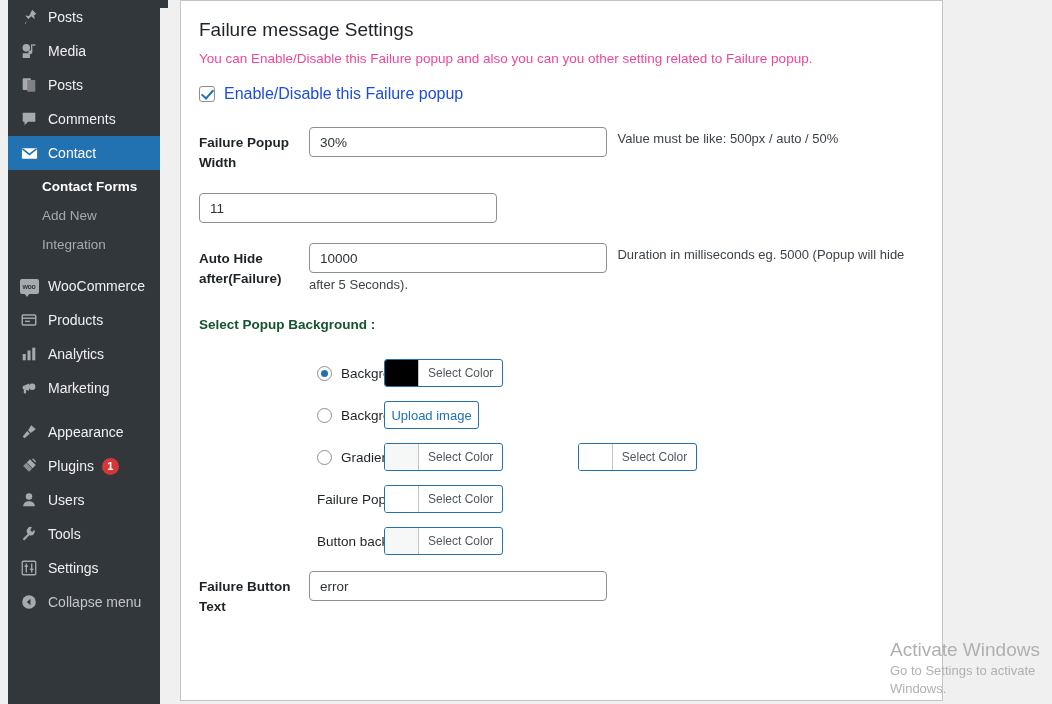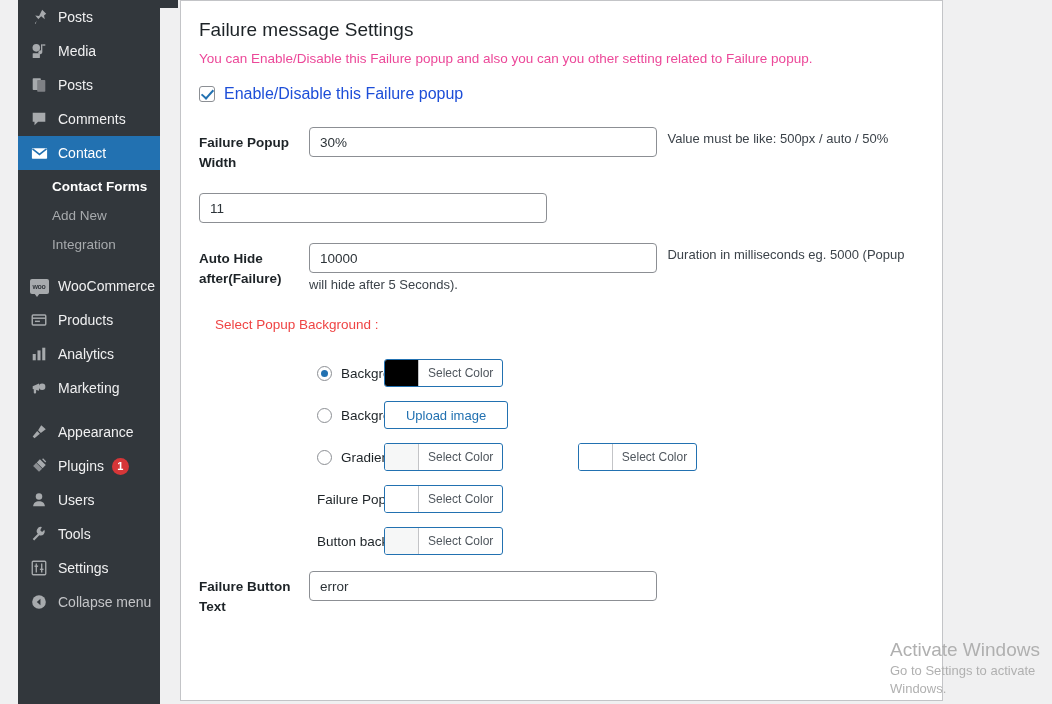--- a/index.html
+++ b/index.html
@@ -7,21 +7,21 @@
     margin: 0; padding: 0;
     width: 1052px; height: 704px;
     overflow: hidden;
     background: #f0f0f1;
     font-family: "Liberation Sans", sans-serif;
   }
   #root { position: relative; width: 1052px; height: 704px; }
 
   
   #sidebar {
-    position: absolute; left: 18px; top: 0;
+    position: absolute; left: 8px; top: 0;
     width: 160px; height: 704px;
     background: #32373c;
     color: #f0f0f1;
     font-size: 14px;
   }
   .menu-item {
     position: relative;
     display: flex; align-items: center;
     height: 34px;
     padding-left: 11px;
@@ -144,21 +144,21 @@
     width: 110px;
     flex: 0 0 110px;
     font-size: 13.5px;
     font-weight: bold;
     color: #1d2327;
     line-height: 20px;
     padding-top: 6px;
   }
   .field-body { flex: 1 1 auto; }
   .txt-input {
-    width: 348px;
+    width: 298px;
     height: 30px;
     padding: 3px 10px;
     border: 1px solid #8c8f94;
     border-radius: 4px;
     background: #fff;
     font-family: "Liberation Sans", sans-serif;
     font-size: 13.5px;
     color: #2c3338;
     outline: none;
     vertical-align: top;
@@ -166,23 +166,23 @@
   .hint {
     font-size: 13px;
     color: #3c434a;
     line-height: 24px;
     margin-left: 6px;
   }
   .hint.inline { display: inline; }
 
   .section-title {
     font-size: 13.5px;
-    font-weight: normal;
-    color: #ef4444;
-    margin: 10px 0 24px 16px;
+    font-weight: bold;
+    color: #14532d;
+    margin: 10px 0 24px 0;
   }
 
   .opt-row {
     display: flex; align-items: center;
     margin-bottom: 8px;
     min-height: 34px;
   }
   .opt-left {
     width: 185px; flex: 0 0 185px;
     display: flex; align-items: center;
@@ -229,21 +229,21 @@
   }
   .color-btn .cb-label {
     display: flex; align-items: center;
     padding: 0 9px;
     font-size: 12px;
     color: #50575e;
     white-space: nowrap;
   }
   .upload-btn {
     display: inline-flex; align-items: center; justify-content: center;
-    height: 28px; width: 124px;
+    height: 28px; width: 95px;
     border: 1px solid #2271b1;
     border-radius: 3px;
     background: #fff;
     color: #2271b1;
     font-size: 13px;
     cursor: pointer;
     vertical-align: middle;
   }
   .gap-btn { margin-left: 70px; }
 

